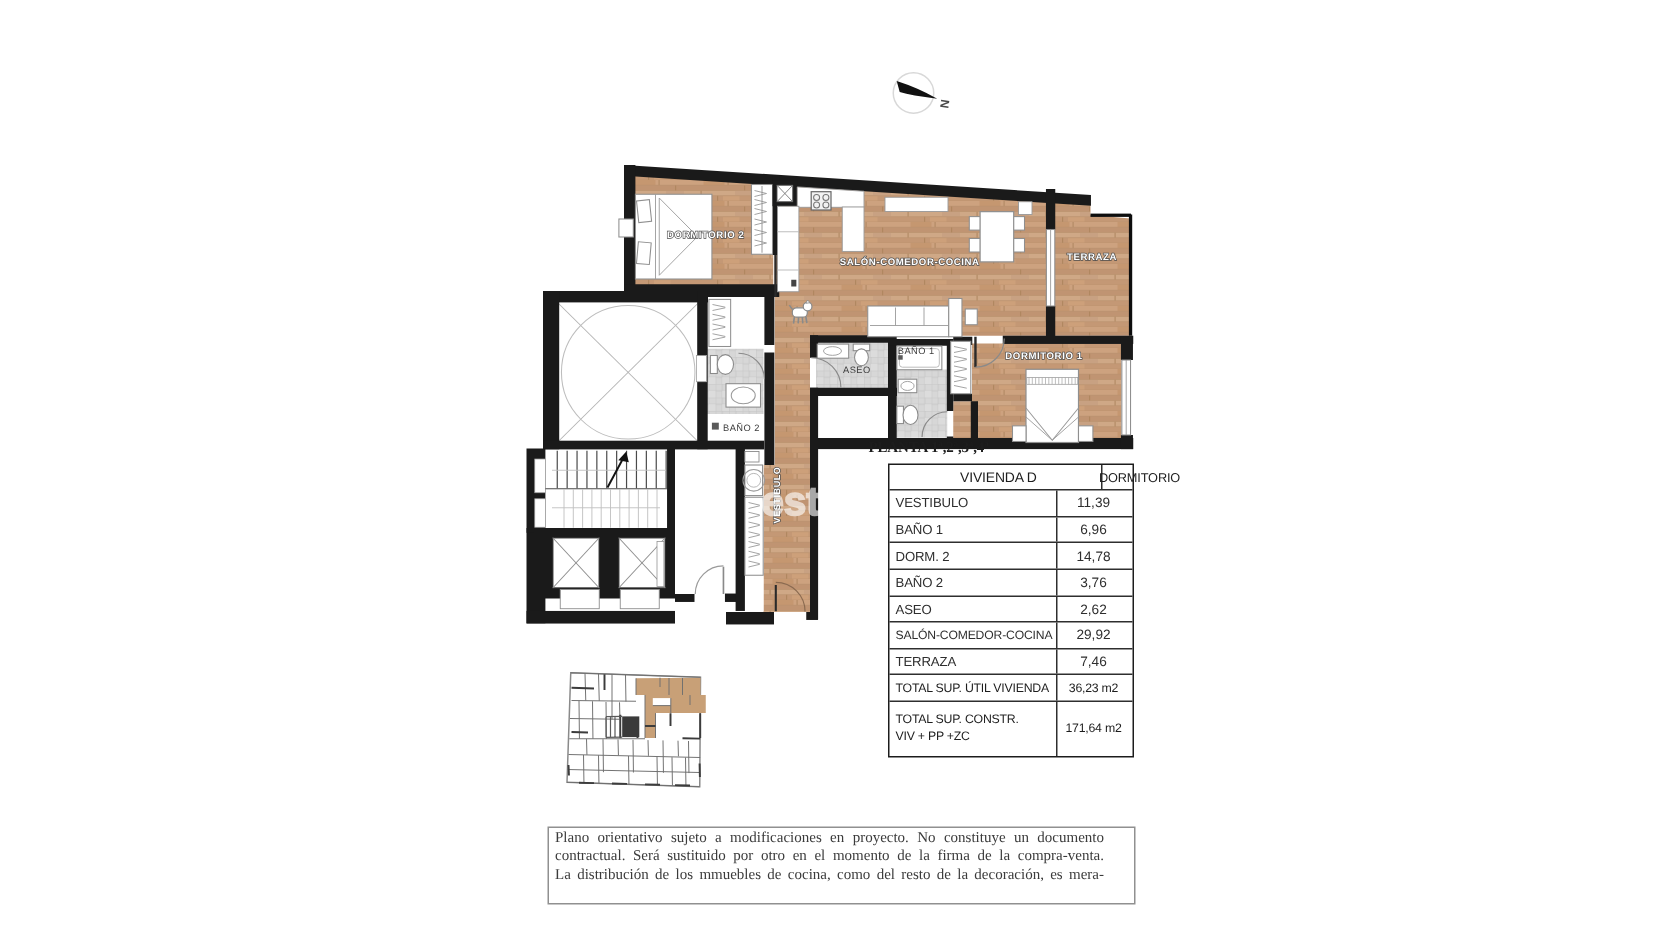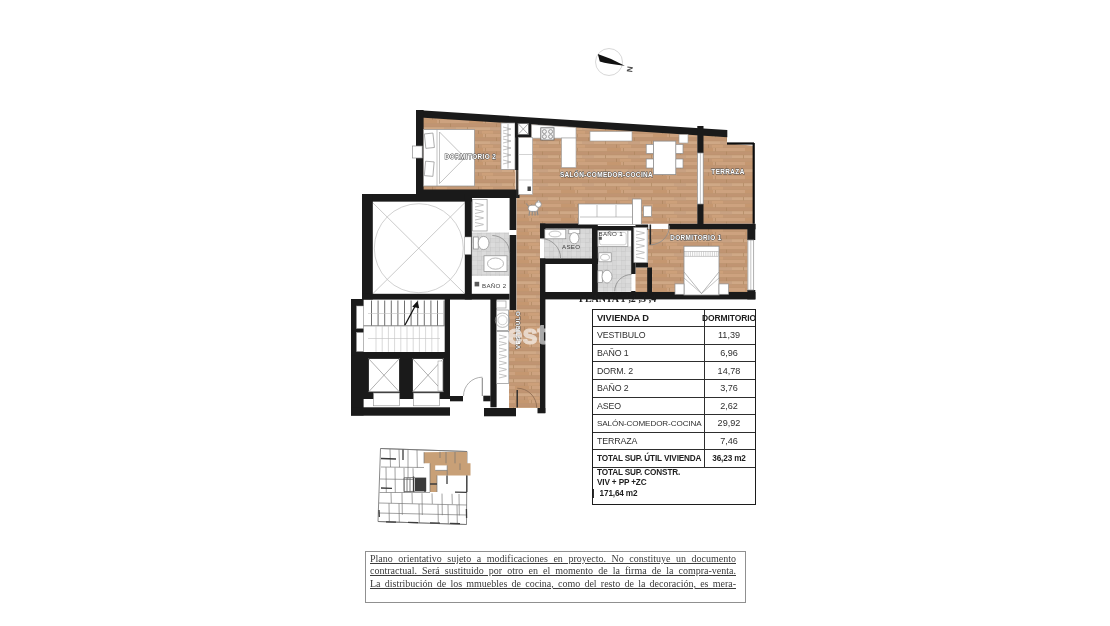--- a/index.html
+++ b/index.html
@@ -4,28 +4,28 @@
 <style>
   html,body{margin:0;padding:0;background:#ffffff;}
   #page{position:relative;width:1110px;height:626px;background:#ffffff;overflow:hidden;
         font-family:"Liberation Sans", sans-serif;margin-top:22px;}
   #plan{position:absolute;left:0;top:0;}
   .tbl{position:absolute;left:592px;top:309px;width:161.5px;border:1.6px solid #1c1c1c;
        font-family:"Liberation Sans", sans-serif;color:#2e2e2e;}
   .row{display:flex;border-top:1px solid #2e2e2e;height:16.6px;box-sizing:content-box;}
   .row.first{border-top:none;height:16.2px;}
   .row.thick{border-top-width:1.8px;}
-  .row.tall{height:36px;flex-direction:column;}
+  .row.tall{height:36px;}
   .c1{width:106.5px;padding-left:4px;display:flex;align-items:center;font-size:8.8px;letter-spacing:-0.1px;white-space:nowrap;}
   .c2{width:49px;border-left:1.1px solid #2e2e2e;display:flex;align-items:center;justify-content:center;font-size:9.1px;}
-  .hd{font-weight:bold;font-size:8.5px;color:#1d1d1d;letter-spacing:-0.1px;}
-  .bold{font-weight:bold;color:#1d1d1d;font-size:8.2px;letter-spacing:-0.15px;}
+  .hd{font-weight:normal;font-size:8.5px;color:#1d1d1d;letter-spacing:-0.1px;margin-left:43px;}
+  .bold{font-weight:normal;color:#1d1d1d;font-size:8.2px;letter-spacing:-0.15px;}
   #planta{position:absolute;left:579px;top:293px;font-size:10px;font-weight:bold;color:#1d1d1d;letter-spacing:-0.1px;}
   #disc{position:absolute;left:365px;top:551px;width:366px;height:49px;border:1px solid #909090;
-        padding:1px 9px 0 4px;font-size:10px;line-height:12.4px;color:#3b3b3b;text-decoration:underline;}
+        padding:1px 20px 0 4px;font-size:10px;line-height:12.4px;color:#3b3b3b;}
   #disc div{text-align:justify;text-align-last:justify;}
   #disc div.last{text-align-last:left;}
 </style>
 </head>
 <body>
 <div id="page">
 <svg id="plan" width="1110" height="626" viewBox="0 0 1110 626">
 <defs>
   <pattern id="wood" width="46" height="14" patternUnits="userSpaceOnUse">
     <rect width="46" height="14" fill="#c99f7c"></rect>

